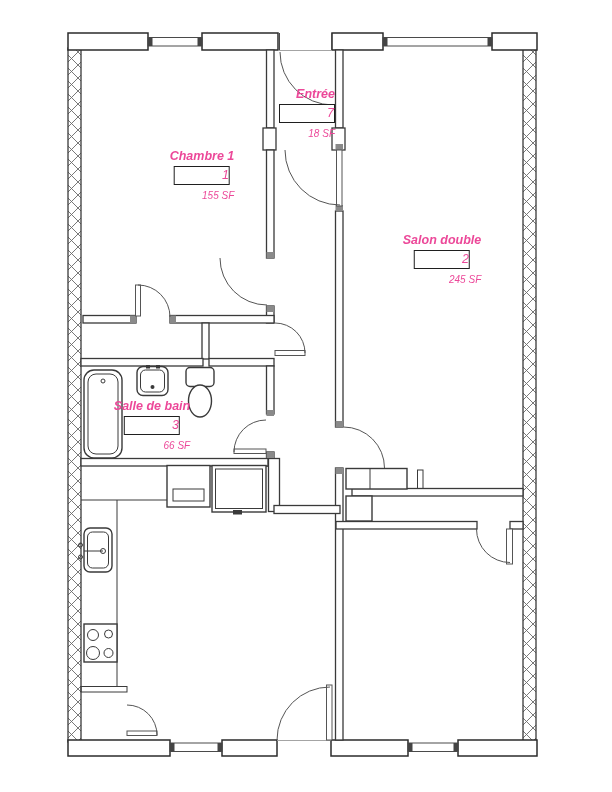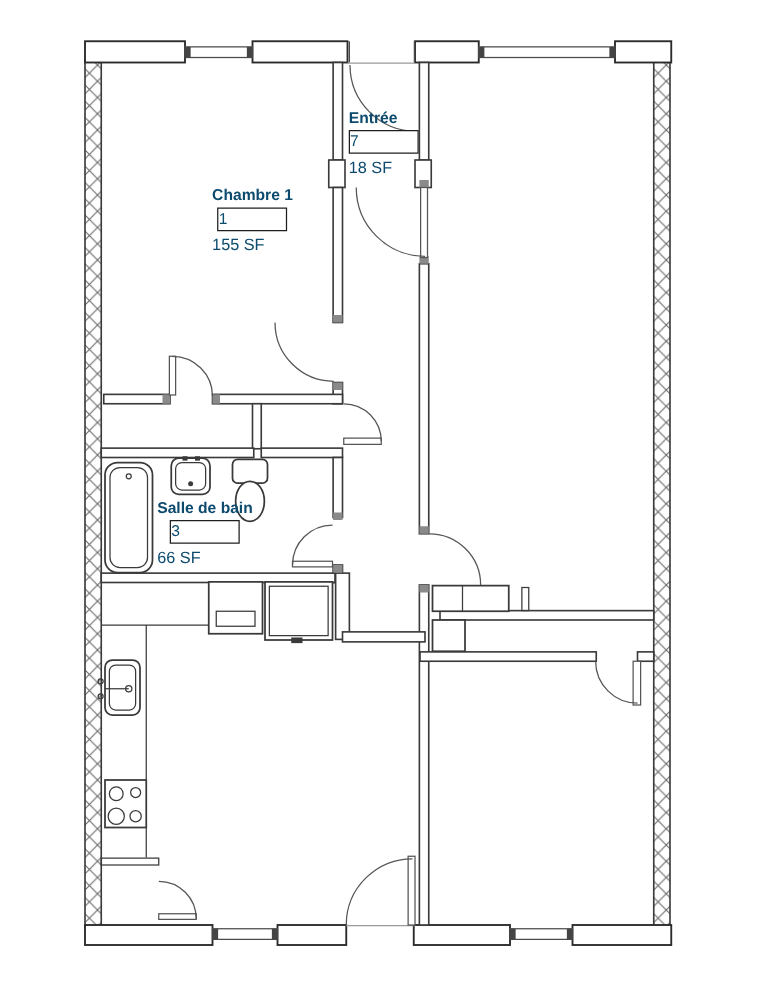--- a/index.html
+++ b/index.html
@@ -10,25 +10,25 @@
   .band{fill:#ffffff;stroke:#2b2b2b;stroke-width:1.5;}
   .hatchwall{stroke:#3a3a3a;stroke-width:1.3;}
   .win{fill:#ffffff;stroke:#4a4a4a;stroke-width:1;}
   .wincap{fill:#444;}
   .jamb{fill:#8a8a8a;}
   .leaf{fill:#ffffff;stroke:#555;stroke-width:1;}
   .arc{fill:none;stroke:#555;stroke-width:1;}
   .fix{fill:#ffffff;stroke:#3a3a3a;stroke-width:1.4;}
   .fixthin{fill:none;stroke:#3a3a3a;stroke-width:1;}
   .thresh{stroke:#9a9a9a;stroke-width:0.9;}
-  .room-label{position:absolute;transform:translateX(-50%);text-align:left;color:#0c4a6e;z-index:5;}
+  .room-label{position:absolute;transform:translateX(-50%);text-align:right;color:#ec4899;z-index:5;font-style:italic;}
   .room-name{font-weight:bold;font-size:12.5px;line-height:14px;white-space:nowrap;}
   .num-box{width:54px;height:17px;border:1.6px solid #1f1f1f;background:#fff;margin:3px auto 3px auto;
            font-size:12.5px;line-height:17px;}
-  .room-area{font-size:13px;line-height:15px;white-space:nowrap;}
+  .room-area{font-size:10px;line-height:15px;white-space:nowrap;}
 </style>
 </head>
 <body>
 
 <div class="plan">
 
 <svg width="612" height="792" viewBox="0 0 612 792">
   <defs>
     <pattern id="hatch" width="13" height="13" patternUnits="userSpaceOnUse">
       <rect width="13" height="13" fill="#ffffff"></rect>
@@ -239,23 +239,28 @@
     <div class="num-box"><span>1</span></div>
     <div class="room-area">155 SF</div>
   </div>
 
   <div class="room-label" style="left:307px;top:87px;">
     <div class="room-name">Entrée</div>
     <div class="num-box"><span>7</span></div>
     <div class="room-area">18 SF</div>
   </div>
 
-
-
-  <div class="room-label" style="left:164px;top:399px;">
+  <div class="room-label" style="left:442px;top:233px;">
+    <div class="room-name">Salon double</div>
+    <div class="num-box"><span>2</span></div>
+    <div class="room-area">245 SF</div>
+  </div>
+
+
+  <div class="room-label" style="left:152px;top:399px;">
     <div class="room-name">Salle de bain</div>
     <div class="num-box"><span>3</span></div>
     <div class="room-area">66 SF</div>
   </div>
 
 
 
 </div>
 
 </body></html>

